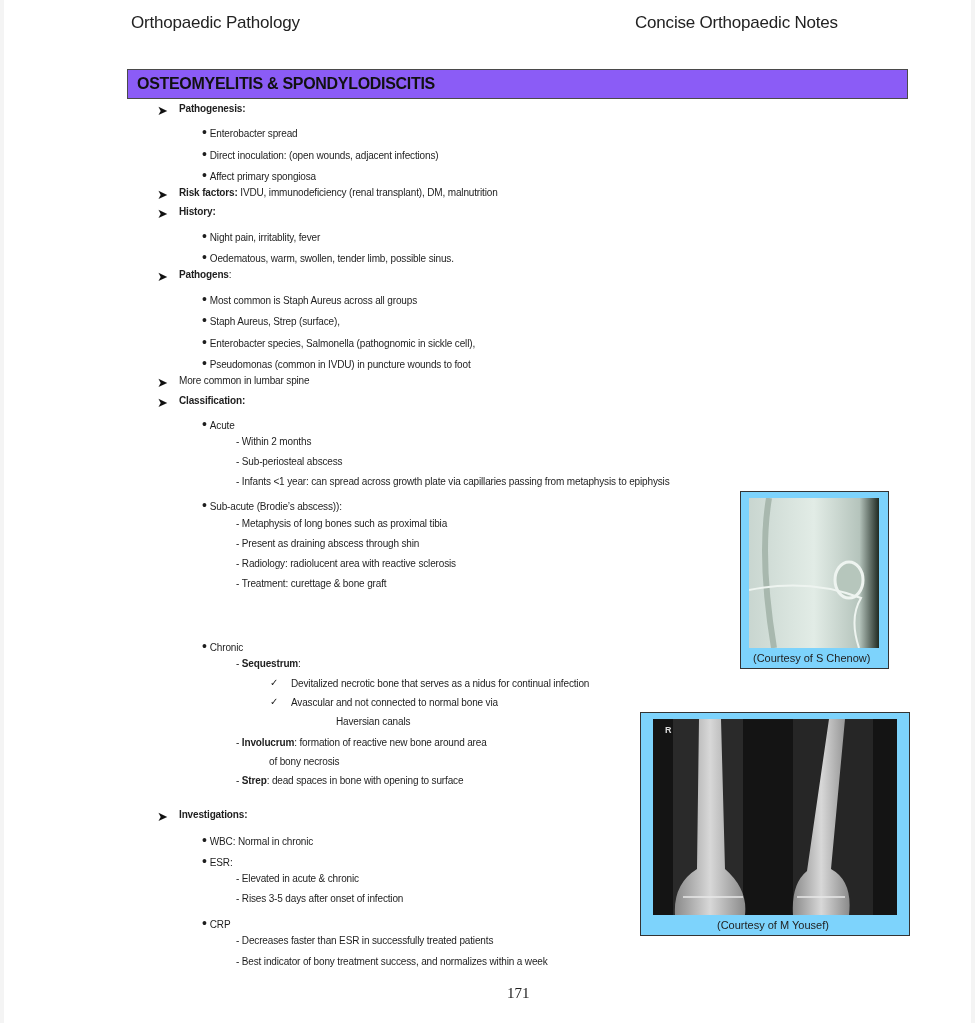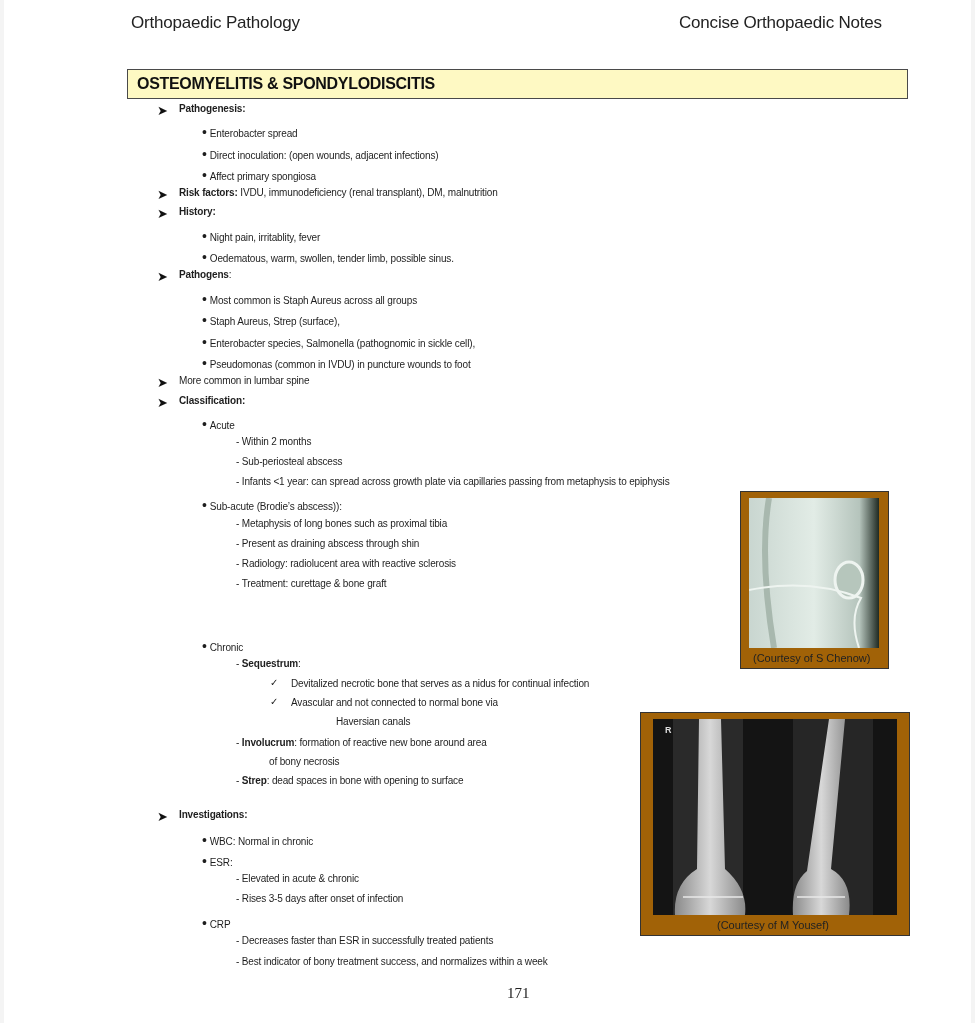--- a/index.html
+++ b/index.html
@@ -9,36 +9,36 @@
     font-family: "Liberation Sans", sans-serif;
     color: #1a1a1a;
     position: relative;
   }
   .page {
     position: absolute; left: 4px; top: 0; width: 967px; height: 1023px;
     background: #ffffff;
   }
   .hdr { position: absolute; top: 13px; font-size: 17px; color: #222; letter-spacing: -0.2px; }
   .hdr-left { left: 131px; }
-  .hdr-right { left: 635px; margin-left: 44px; }
+  .hdr-right { left: 635px; }
   .title-box {
     position: absolute; left: 127px; top: 69px; width: 781px; height: 30px;
-    background: #fef9c3; border: 1px solid #4a4a4a;
+    background: #8b5cf6; border: 1px solid #4a4a4a;
     box-sizing: border-box;
   }
   .title-box span {
     position: absolute; left: 9px; top: 5px; font-size: 16px; font-weight: bold; color: #111;
     letter-spacing: -0.3px;
   }
   .line { position: absolute; font-size: 10px; white-space: nowrap; color: #1e1e1e; letter-spacing: -0.15px; }
   .arrow { position: absolute; font-size: 13px; color: #111; }
   .b { font-weight: bold; }
   .bullet::before { content: "\2022"; margin-right: 3px; font-size: 14px; }
   .fig {
-    position: absolute; border: 1px solid #333; background: #a16207; box-sizing: border-box;
+    position: absolute; border: 1px solid #333; background: #7dd3fc; box-sizing: border-box;
   }
   .cap { position: absolute; font-size: 11px; color: #222; white-space: nowrap; }
   .pageno { position: absolute; left: 507px; top: 985px; font-family: "Liberation Serif", serif; font-size: 15px; color: #222; }
 </style>
 </head>
 <body>
 
 <div class="page"></div>
 
 <div class="hdr hdr-left">Orthopaedic Pathology</div>

